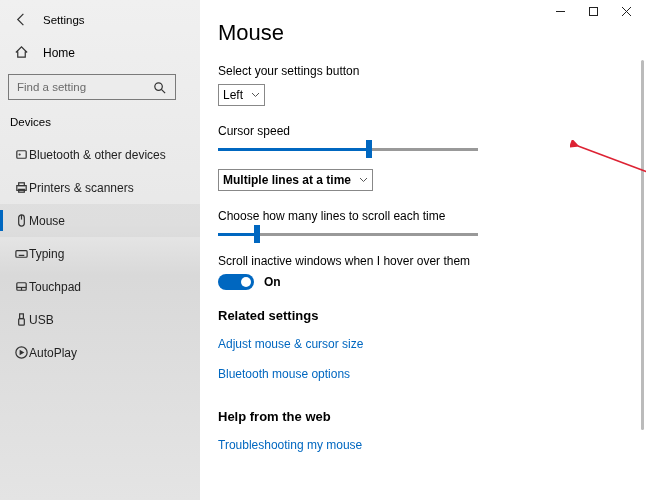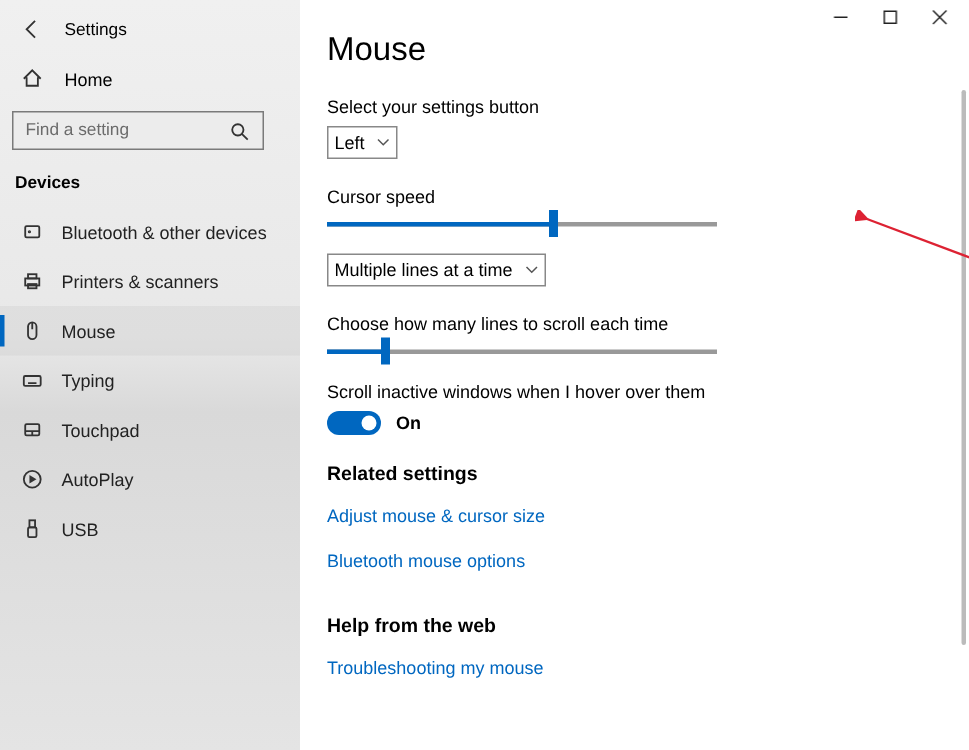--- a/index.html
+++ b/index.html
@@ -4,33 +4,33 @@
 <style>
   * { box-sizing: border-box; margin: 0; padding: 0; }
   html, body { width: 646px; height: 500px; font-family: "Segoe UI", Arial, sans-serif; font-size: 12px; color: #000; overflow: hidden; background: #fff; }
   .window { display: flex; width: 100%; height: 100%; position: relative; }
   .titlebar { position: absolute; top: 0; right: 0; display: flex; align-items: center; gap: 22px; padding: 6px 14px; z-index: 10; color: #222; }
   .titlebar svg { width: 11px; height: 11px; }
   .sidebar { width: 200px; height: 100%; background: linear-gradient(180deg, #f0f0f0 0%, #e8e8e8 45%, #d9d9d9 55%, #e4e4e4 100%); padding: 8px 0 0 0; }
   .sb-top { display: flex; align-items: center; gap: 14px; padding: 4px 14px 10px 14px; font-size: 11.5px; }
   .sb-home { display: flex; align-items: flex-end; gap: 14px; padding: 8px 14px; font-size: 12px; }
   .search { margin: 6px 24px 12px 8px; border: 1px solid #7a7a7a; background: #ececec; height: 16px; display: flex; align-items: center; padding: 12px 8px; justify-content: space-between; color: #6b6b6b; font-size: 11.5px; }
-  .sb-header { font-weight: 700; font-size: 11.5px; padding: 4px 10px 10px 10px; }
-  .sb-item { display: flex; align-items: center; gap: 12px; padding: 9px 14px; font-size: 12px; position: relative; color: #222; }
+  .sb-header { font-weight: 400; font-size: 11.5px; padding: 4px 10px 10px 10px; }
+  .sb-item { display: flex; align-items: center; gap: 0; padding: 9px 14px; font-size: 12px; position: relative; color: #222; }
   .sb-item.selected { background: rgba(0,0,0,0.04); }
   .sb-item.selected::before { content: ""; position: absolute; left: 0; top: 6px; bottom: 6px; width: 3px; background: #0067c0; }
   .sb-icon { width: 15px; height: 15px; display: inline-flex; align-items: center; justify-content: center; color: #333; }
   .sb-icon svg { width: 15px; height: 15px; stroke: currentColor; fill: none; stroke-width: 1.3; }
   .main { flex: 1; padding: 20px 18px 0 18px; position: relative; overflow-y:auto; }
   .main-scrollbar { position:absolute; right:2px; top:60px; width:3px; height:370px; background:#bbb; border-radius:2px;}
   h1 { font-weight: 400; font-size: 22px; margin-bottom: 18px; }
   h2 { font-weight: 600; font-size: 13px; margin: 18px 0 8px 0; }
   .label { font-size: 12px; margin-bottom: 6px; display: block; }
   .select { border: 1px solid #888; padding: 3px 4px; font-size: 12px; display: inline-flex; align-items: center; gap: 8px; min-width: 40px; justify-content: center; }
-  .select.wide { min-width: 140px; }
+  .select.wide { min-width: 140px; font-weight: bold; }
   .chev { display:inline-block; transform: translateY(-1px); }
   .slider-track { width: 260px; height: 3px; background: #999; position: relative; margin: 10px 0 4px 0; }
   .slider-fill { position: absolute; left: 0; top: 0; bottom: 0; background: #0067c0; }
   .slider-thumb { position: absolute; width: 6px; height: 18px; background: #0067c0; top: -8px; transform: translateX(-50%); }
   .toggle { display: flex; align-items: center; gap: 10px; margin-top: 6px; font-weight: bold; }
   .toggle-pill { width: 36px; height: 16px; border-radius: 10px; background: #0067c0; position: relative; }
   .toggle-knob { position: absolute; width: 10px; height: 10px; border-radius: 50%; background: #fff; top: 3px; right: 3px; }
   .link { color: #0067c0; font-size: 12px; margin: 6px 0 10px 0; display: inline-block; }
   .section { margin-bottom: 18px; }
   .arrow-annot { position: absolute; left: 370px; top: 140px; pointer-events: none; }
@@ -126,34 +126,34 @@
             <rect x="3" y="4" width="10" height="8" rx="1"></rect>
             <line x1="3" y1="9" x2="13" y2="9"></line>
             <line x1="8" y1="9" x2="8" y2="12"></line>
           </svg>
         </span>
       <span>Touchpad</span>
     </div>
     <div class="sb-item">
       <span class="sb-icon">
           <svg viewBox="0 0 16 16">
+            <rect x="6" y="2" width="4" height="5"></rect>
+            <rect x="5" y="7" width="6" height="7" rx="1"></rect>
+          </svg>
+        </span>
+      <span>USB</span>
+    </div>
+    <div class="sb-item">
+      <span class="sb-icon">
+          <svg viewBox="0 0 16 16">
             <circle cx="8" cy="8" r="6"></circle>
             <path d="M6 5 L11 8 L6 11 Z" fill="#333" stroke="none"></path>
           </svg>
         </span>
       <span>AutoPlay</span>
-    </div>
-    <div class="sb-item">
-      <span class="sb-icon">
-          <svg viewBox="0 0 16 16">
-            <rect x="6" y="2" width="4" height="5"></rect>
-            <rect x="5" y="7" width="6" height="7" rx="1"></rect>
-          </svg>
-        </span>
-      <span>USB</span>
     </div>
   </div>
 
   <div class="main">
     <div class="main-scrollbar"></div>
     <h1>Mouse</h1>
 
     <div class="section">
       <span class="label">Select your settings button</span>
       <div class="select">

